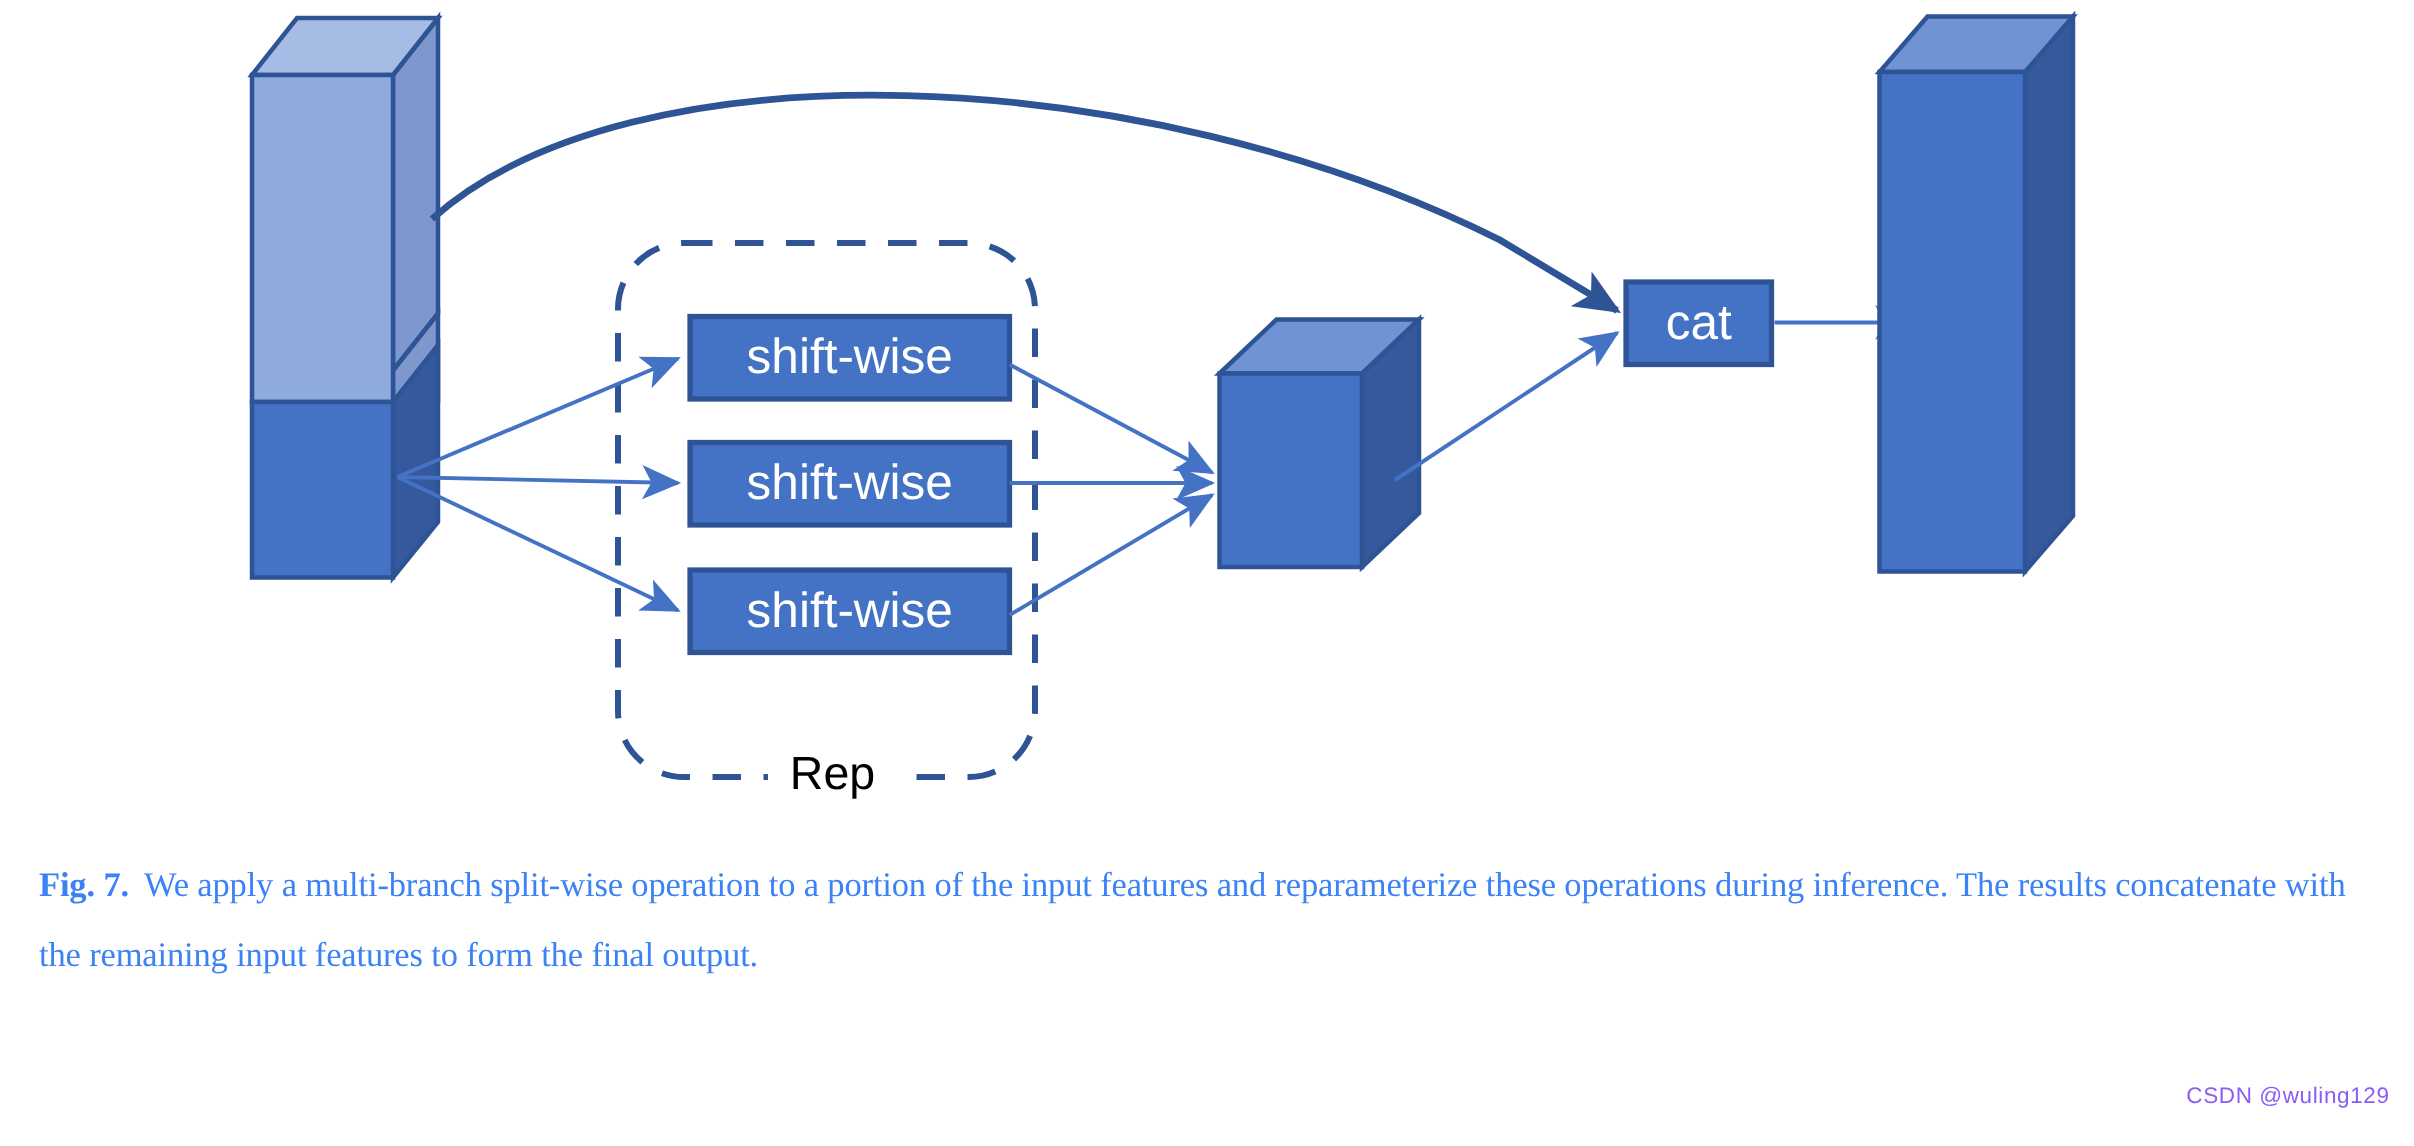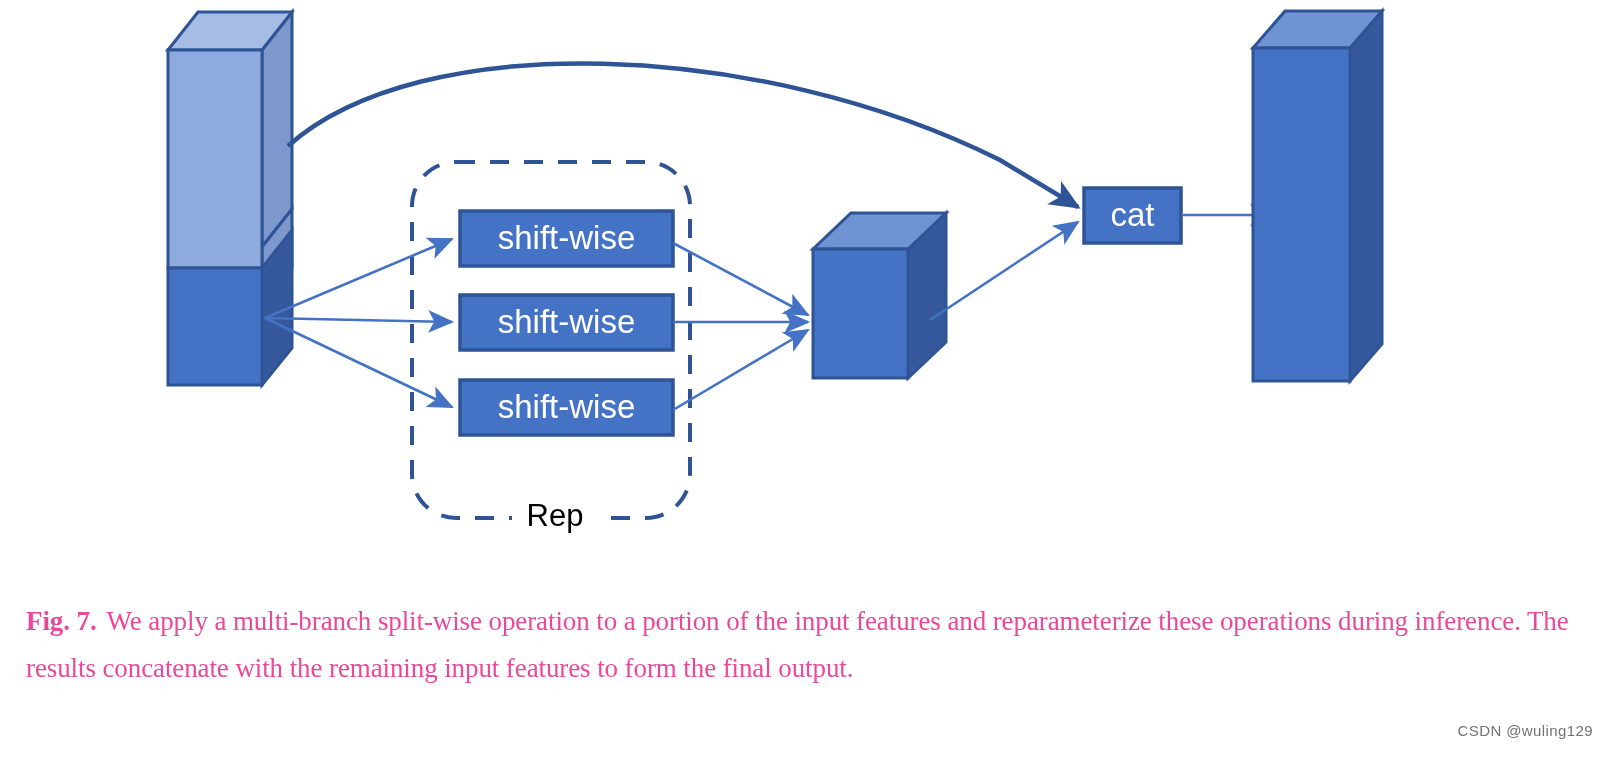--- a/index.html
+++ b/index.html
@@ -39,43 +39,43 @@
   .rep-label {
     font-family: "Liberation Sans", sans-serif;
     font-size: 31px;
     fill: #000000;
     dominant-baseline: middle;
     text-anchor: middle;
   }
   .caption {
     position: absolute;
     left: 26px;
-    top: 598px;
+    top: 566px;
     width: 1560px;
     font-family: "Liberation Serif", serif;
-    font-size: 27px;
+    font-size: 23px;
     line-height: 47px;
-    color: #ec4899;
+    color: #3b82f6;
     text-align: left;
     letter-spacing: -0.1px;
   }
   .caption-tag {
     font-weight: bold;
   }
   .caption-gap {
     display: inline-block;
     width: 10px;
   }
   .watermark {
     position: absolute;
     right: 16px;
     top: 722px;
     font-family: "Liberation Sans", sans-serif;
     font-size: 15px;
-    color: #737373;
+    color: #8b5cf6;
     letter-spacing: 0.4px;
     white-space: nowrap;
   }
 </style>
 </head>
 <body>
 
 <div id="figure-root">
 
   <svg class="diagram" viewBox="0 0 1609 600">

